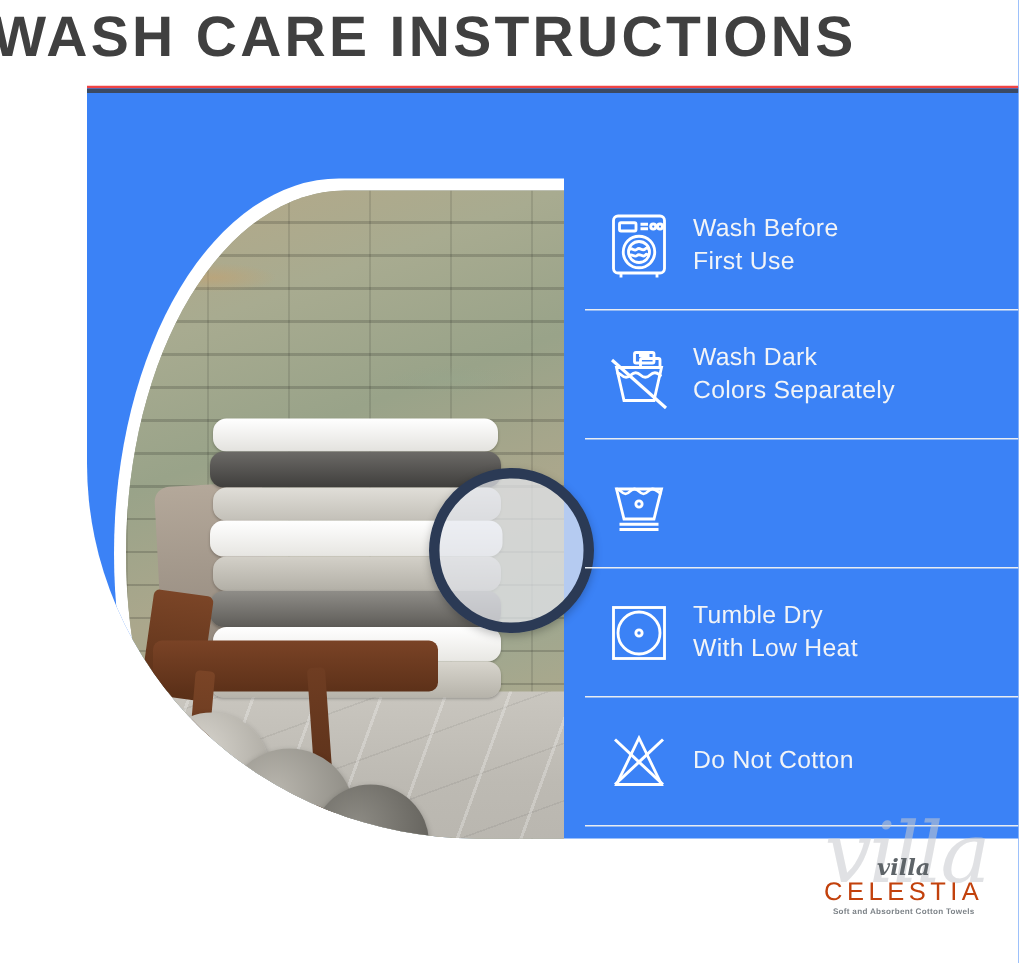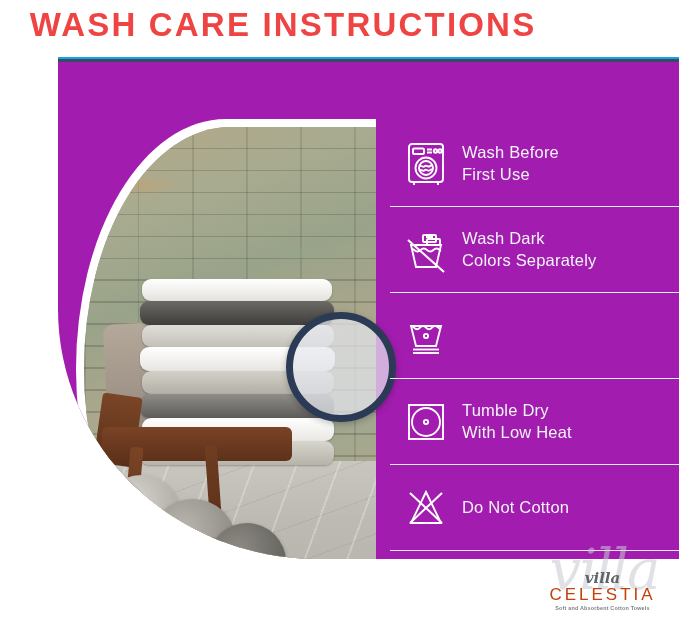--- a/index.html
+++ b/index.html
@@ -6,28 +6,28 @@
   body{
     width:679px;height:642px;background:#ffffff;position:relative;overflow:hidden;
     font-family:"Liberation Sans","DejaVu Sans",sans-serif;
   }
   .page{position:absolute;inset:0;}
 
   
   .title{
     position:absolute;left:0;top:0;width:566px;height:50px;
     display:flex;align-items:center;justify-content:center;
-    font-size:33px;font-weight:bold;letter-spacing:2.2px;color:#ef4444;
+    font-size:38px;font-weight:bold;letter-spacing:2.2px;color:#404040;
     white-space:nowrap;
   }
 
   
   .navy-panel{
     position:absolute;left:58px;top:57px;width:621px;height:500px;
-    background:#a21caf;border-top:2px solid #0ea5e9;
+    background:#3b82f6;border-top:2px solid #ef4444;
     border-bottom-left-radius:260px 250px;
     overflow:hidden;
   }
   .navy-top-shade{
     position:absolute;left:0;top:0;width:100%;height:3px;background:#3b4a62;
   }
 
   
   .photo-ring{
     position:absolute;left:18px;top:60px;width:300px;height:500px;

